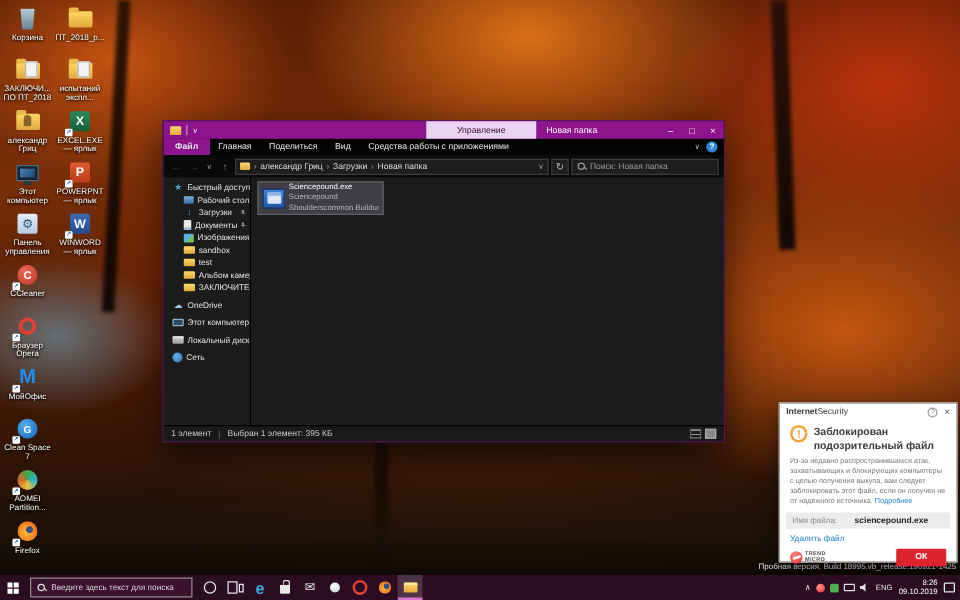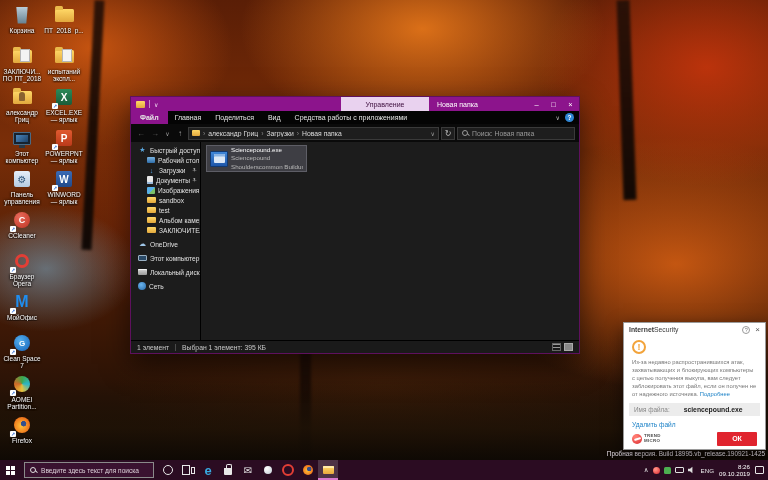--- a/index.html
+++ b/index.html
@@ -490,20 +490,21 @@
     <div class="pop-header">
       <span class="pop-title"><b>Internet</b><span>Security</span></span>
       <span class="pop-hbtns">
         <span class="pop-help">?</span>
         <span class="pop-close">×</span>
       </span>
     </div>
     <div class="pop-body">
       <div class="pop-headrow">
         <span class="warn-circle">!</span>
+        <span class="pop-heading">Заблокирован подозрительный файл</span>
       </div>
       <div class="pop-text"><span>Из-за недавно распространившихся атак, захватывающих и блокирующих компьютеры с целью получения выкупа, вам следует заблокировать этот файл, если он получен не от надежного источника.</span> <a class="plink">Подробнее</a></div>
       <div class="pop-filerow">
         <span>Имя файла:</span>
         <span class="pop-filename">sciencepound.exe</span>
       </div>
       <a class="plink pop-delete">Удалить файл</a>
       <div class="pop-footer">
         <span class="tm-logo">
           <span class="tm-ball"></span>

